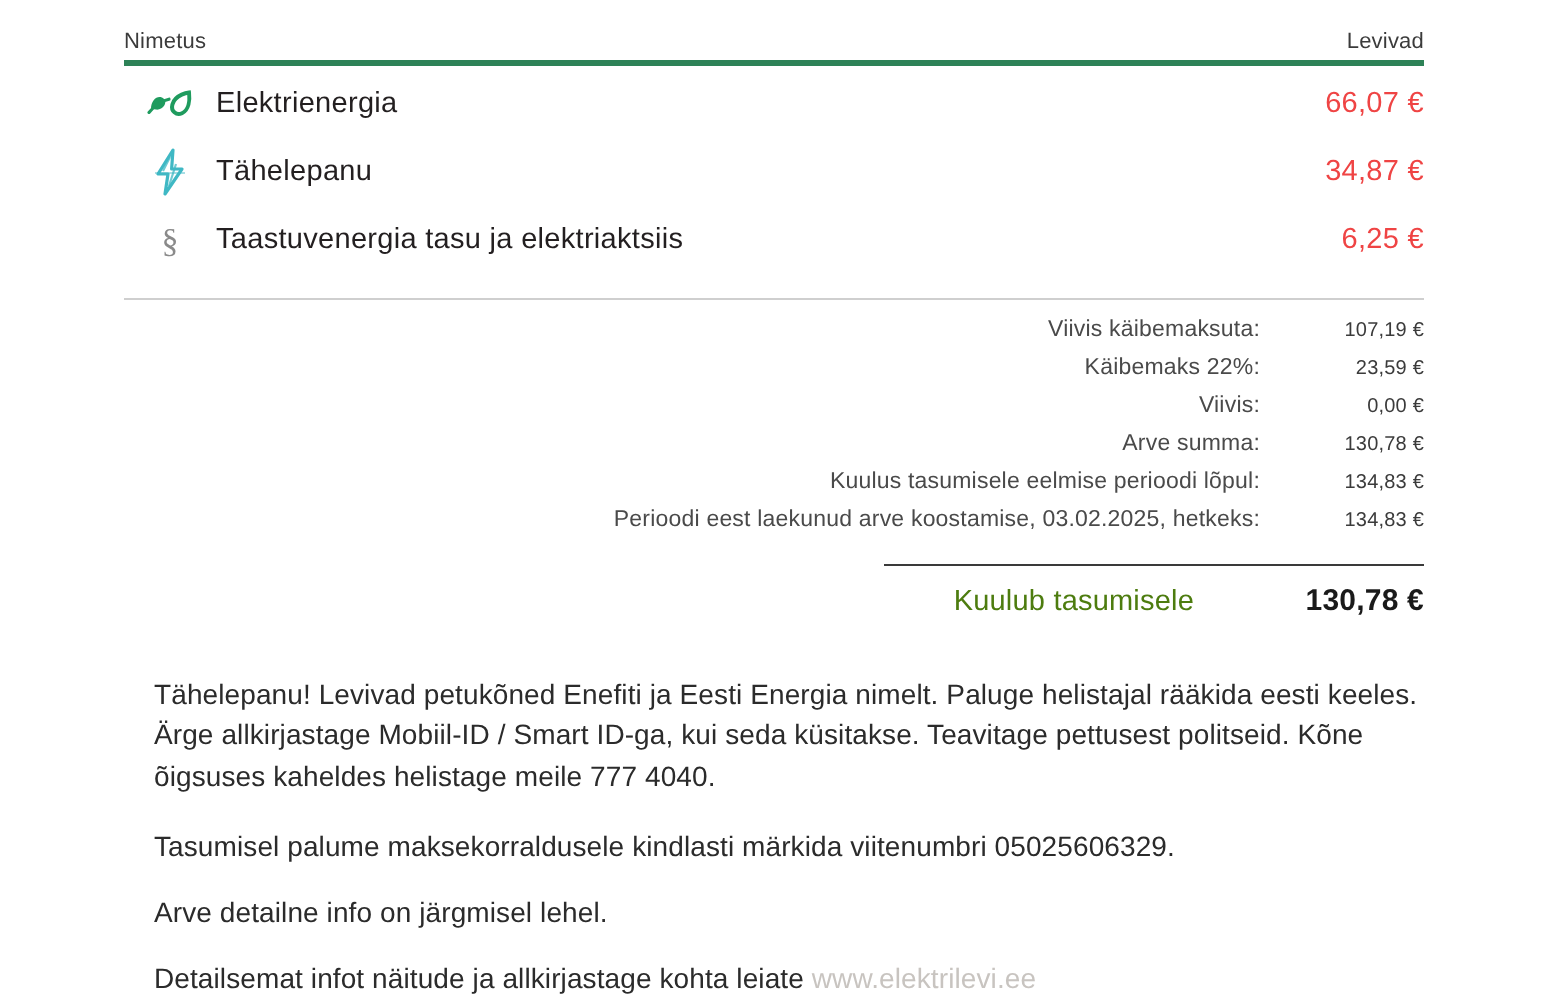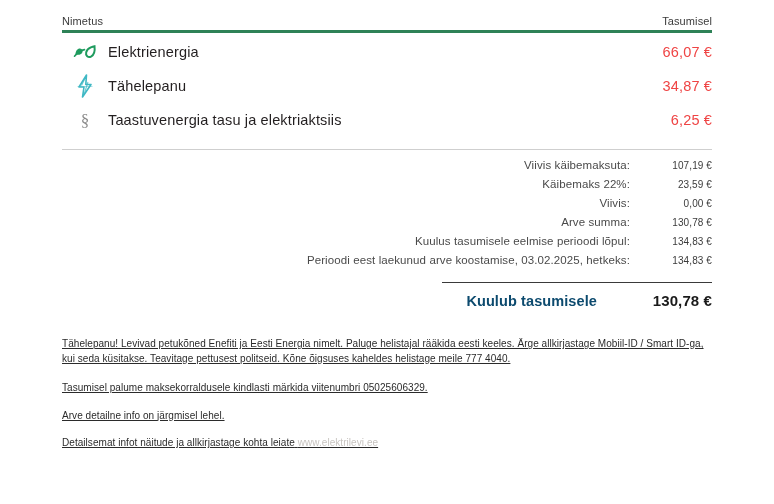--- a/index.html
+++ b/index.html
@@ -114,59 +114,58 @@
     background: #3a3a3a;
   }
   .total-row {
     display: flex;
     justify-content: flex-end;
     align-items: baseline;
     padding-top: 9px;
   }
   .total-label {
     font-size: 14.5px;
-    font-weight: bold;
-    color: #0c4a6e;
+    font-weight: normal;
+    color: #4d7c0f;
     letter-spacing: .1px;
   }
   .total-value {
     font-size: 15px;
     font-weight: bold;
     color: #1a1a1a;
     width: 115px;
     text-align: right;
     letter-spacing: .1px;
   }
 
   
   .footer { margin-top: 28px; }
   .footer p {
-    margin: 0 0 13px 0;
-    font-size: 10px;
+    margin: 0 0 13px 15px;
+    font-size: 14px;
     line-height: 1.45;
     color: #2b2b2b;
     letter-spacing: .05px;
-    text-decoration: underline;
   }
   .footer p.notice {
     margin-bottom: 15px;
     max-width: 650px;
   }
   .faded-link {
     color: #c8c4c0;
   }
 </style>
 </head>
 <body>
 
 <div class="page">
 
   <div class="table-head">
     <div class="col-title">Nimetus</div>
-    <div class="col-title">Tasumisel</div>
+    <div class="col-title">Levivad</div>
   </div>
   <div class="green-rule"></div>
 
   <div class="items">
 
     <div class="item-row">
       <div class="item-icon">
         <svg width="24" height="18" viewBox="0 0 24 18">
           <path d="M2.5 11.5 C2.5 6.5 6.5 4 9 6.5 C11 8.6 8.2 12.2 5 11.8 C3.6 11.6 2.5 11.5 2.5 11.5 Z" fill="#1f9b5e"></path>
           <path d="M1.5 13.2 C4.5 9.5 8.5 7.2 11.5 6.6" stroke="#1f9b5e" stroke-width="1.6" fill="none" stroke-linecap="round"></path>

